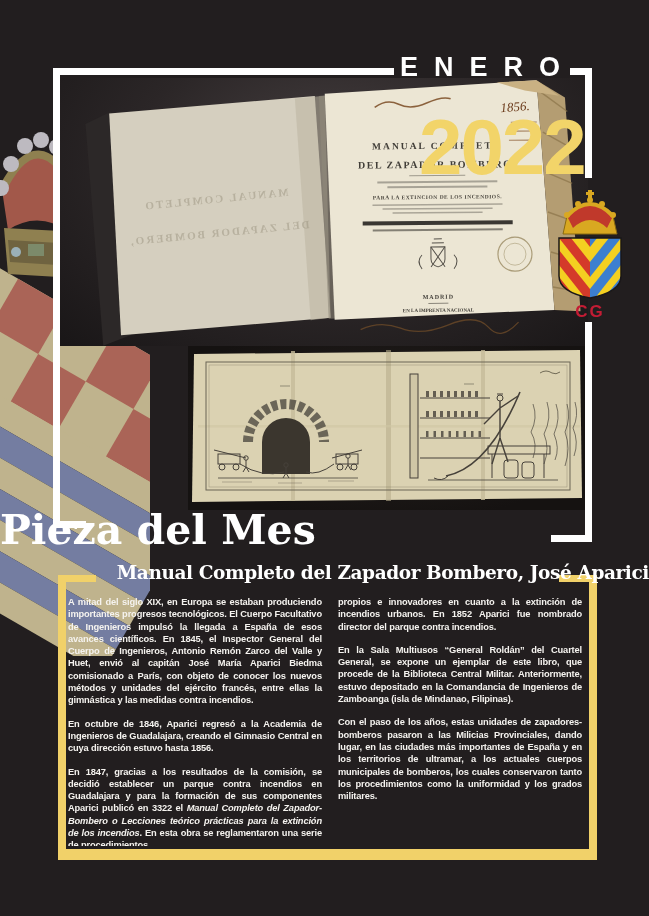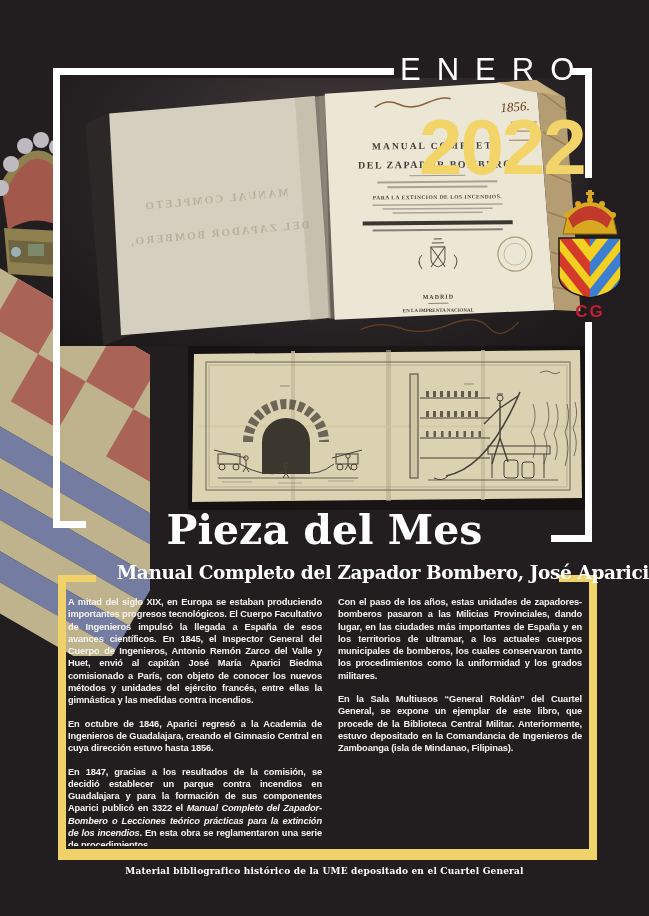--- a/index.html
+++ b/index.html
@@ -22,21 +22,21 @@
   
   .yf{position:absolute; background:#f1d169; z-index:4;}
   .yf-left    {left:58px;  top:575px; width:8px;   height:285px;}
   .yf-right   {left:589px; top:575px; width:8px;   height:285px;}
   .yf-bottom  {left:58px;  top:849px; width:539px; height:11px;}
   .yf-tl-stub {left:58px;  top:575px; width:38px;  height:7px;}
   .yf-tr-stub {left:559px; top:575px; width:38px;  height:7px;}
   
   .month{
     position:absolute; left:400px; top:54px; z-index:6;
-    color:#ffffff; font-size:31px; font-weight:400; letter-spacing:16px;
+    color:#ffffff; font-size:27px; font-weight:700; letter-spacing:16px;
     white-space:nowrap; line-height:1;
   }
   .year{
     position:absolute; left:419px; top:80px; z-index:6;
     color:#f2d469; font-size:78px; font-weight:800; letter-spacing:-2px;
     line-height:1; white-space:nowrap;margin-top:28px;
   }
   .cg-emblem{position:absolute; left:547px; top:188px; width:86px; height:132px; z-index:6;}
   
   .book-photo{
@@ -45,21 +45,21 @@
     overflow:hidden;
   }
   .foldout-photo{
     position:absolute; left:188px; top:346px; width:400px; height:164px; z-index:3;
     background:radial-gradient(ellipse at 50% 45%, #26211f 0%, #151211 80%);
     overflow:hidden;
   }
   
   .page-title{
     position:absolute; left:0; right:0; top:510px; z-index:6; margin:0;
-    text-align:center; color:#ffffff;
+    text-align:left; color:#ffffff;
     font-family:"DejaVu Serif", serif; font-weight:bold; font-size:41px; line-height:1;
   }
   .subtitle{
     position:absolute; left:0; right:0; top:562px; z-index:6;
     text-align:right; color:#ffffff;
     font-family:"DejaVu Serif", serif; font-weight:bold; font-size:18.5px;
     letter-spacing:-0.4px; line-height:1.2;
   }
   
   .article{
@@ -303,20 +303,20 @@
   <h1 class="page-title">Pieza del Mes</h1>
   <div class="subtitle">Manual Completo del Zapador Bombero, José Aparici</div>
 
   <div class="article">
     <div class="col col-1">
         <p><span>A mitad del siglo XIX, en Europa se estaban produciendo importantes progresos tecnológicos. El Cuerpo Facultativo de Ingenieros impulsó la llegada a España de esos avances científicos. En 1845, el Inspector General del Cuerpo de Ingenieros, Antonio Remón Zarco del Valle y Huet, envió al capitán José María Aparici Biedma comisionado a París, con objeto de conocer los nuevos métodos y unidades del ejército francés, entre ellas la gimnástica y las medidas contra incendios.</span></p>
         <p><span>En octubre de 1846, Aparici regresó a la Academia de Ingenieros de Guadalajara, creando el Gimnasio Central en cuya dirección estuvo hasta 1856.</span></p>
         <p><span>En 1847, gracias a los resultados de la comisión, se decidió establecer un parque contra incendios en Guadalajara y para la formación de sus componentes Aparici publicó en 3322 el </span><em>Manual Completo del Zapador-Bombero o Lecciones teórico prácticas para la extinción de los incendios</em><span>. En esta obra se reglamentaron una serie de procedimientos</span></p>
       </div>
     <div class="col col-2">
+        <p><span>propios e innovadores en cuanto a la extinción de incendios urbanos. En 1852 Aparici fue nombrado director del parque contra incendios.</span></p>
+        <p><span>En la Sala Multiusos “General Roldán” del Cuartel General, se expone un ejemplar de este libro, que procede de la Biblioteca Central Militar. Anteriormente, estuvo depositado en la Comandancia de Ingenieros de Zamboanga (isla de Mindanao, Filipinas).</span></p>
         <p><span>Con el paso de los años, estas unidades de zapadores-bomberos pasaron a las Milicias Provinciales, dando lugar, en las ciudades más importantes de España y en los territorios de ultramar, a los actuales cuerpos municipales de bomberos, los cuales conservaron tanto los procedimientos como la uniformidad y los grados militares.</span></p>
-        <p><span>En la Sala Multiusos “General Roldán” del Cuartel General, se expone un ejemplar de este libro, que procede de la Biblioteca Central Militar. Anteriormente, estuvo depositado en la Comandancia de Ingenieros de Zamboanga (isla de Mindanao, Filipinas).</span></p>
       </div>
   </div>
 
-  <div class="caption">Material bibliografico histórico de la UME depositado en el Cuartel General</div>
 
 </div>
 
 </body></html>

